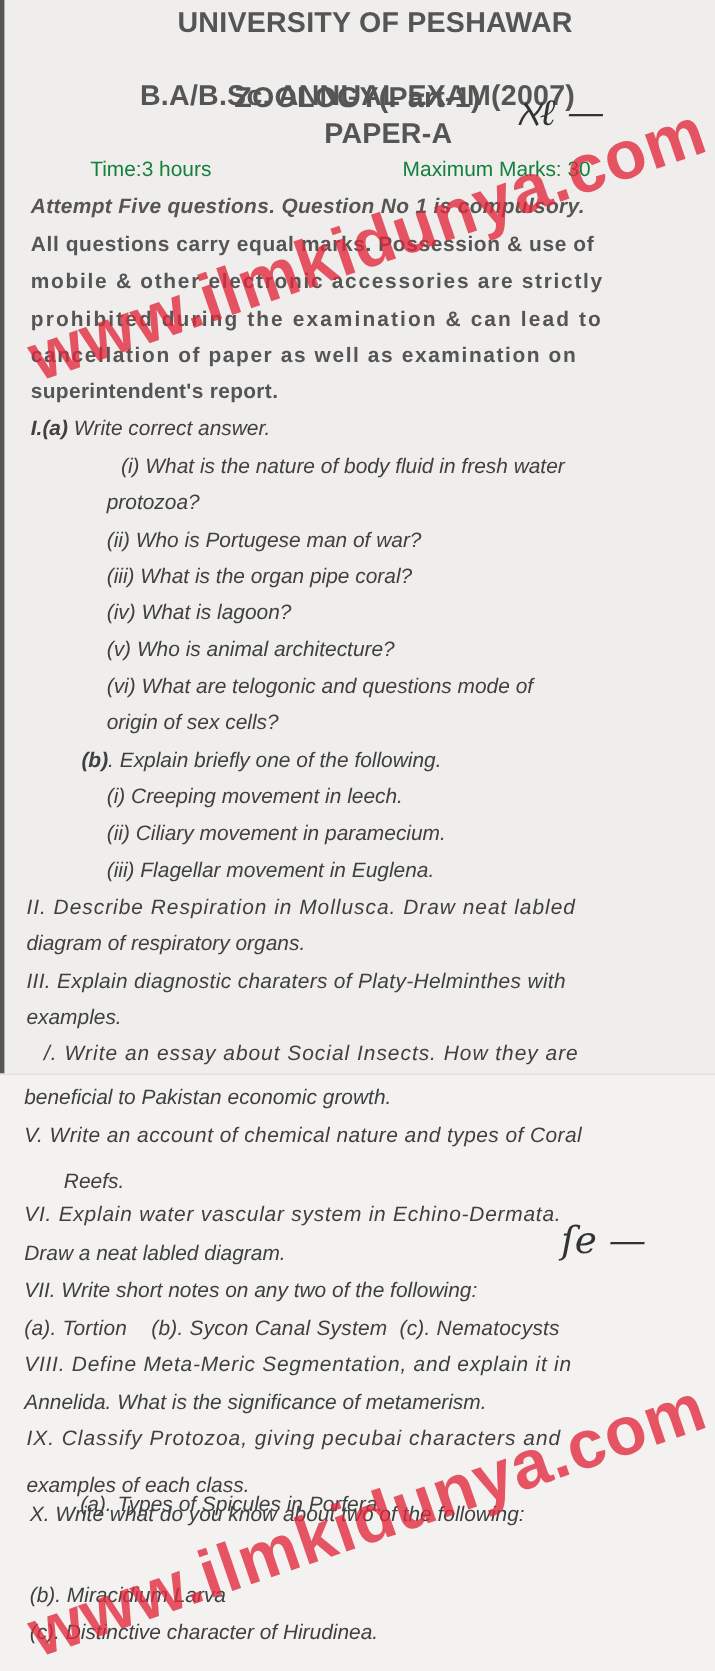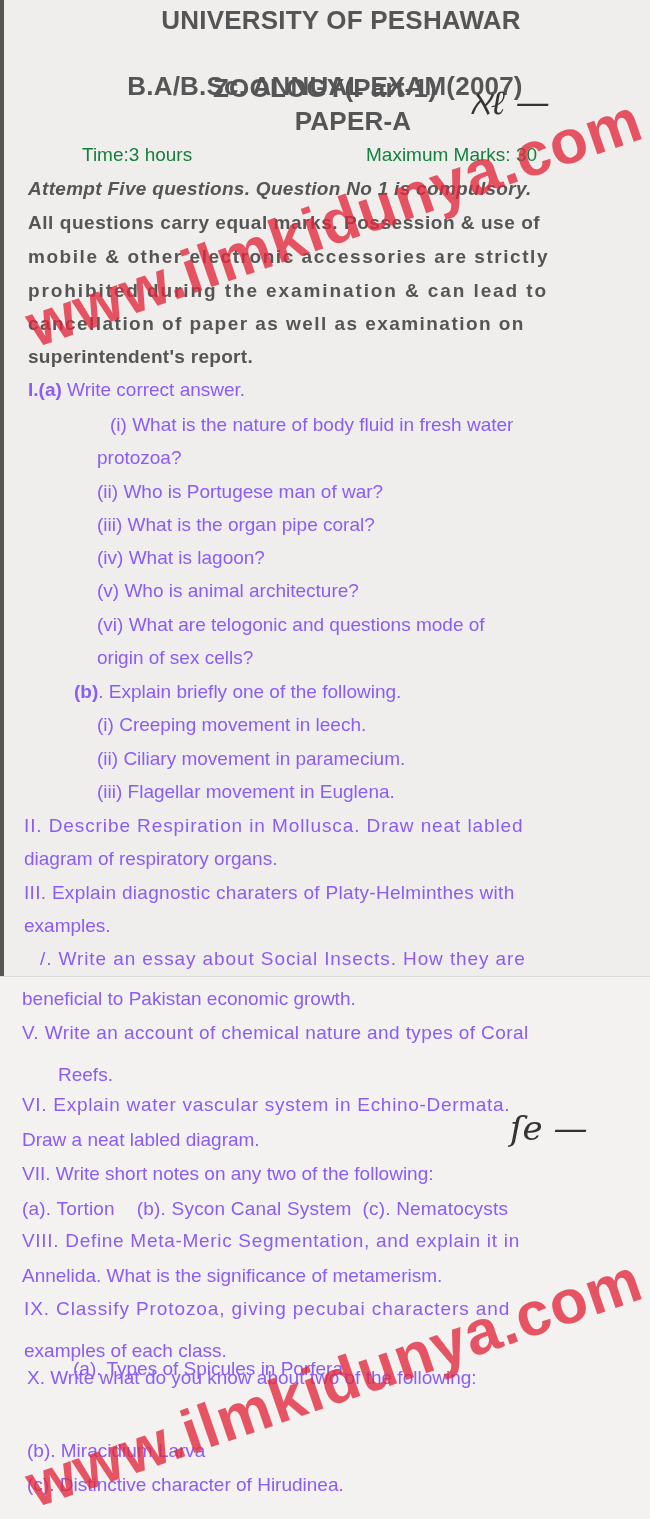--- a/index.html
+++ b/index.html
@@ -23,21 +23,21 @@
       border-top: 1px solid #dcdad6;
     }
     .line { position: absolute; white-space: nowrap; }
     .title { font-weight: bold; font-size: 26px; color: #555; text-align: center; left: 0; width: 650px; letter-spacing: 0.2px; }
     .t1 { top: 5px; margin-left: 16px; }
     .t2 { top: 39px; margin-top: 32px; }
     .t3 { top: 73px; }
     .t4 { top: 106px; margin-left: 28px; }
     .meta { font-size: 19px; top: 144px; color: #15803d; }
     .instr { font-weight: bold; font-size: 19px; color: #555; left: 28px; letter-spacing: 0.6px; }
-    .q { font-size: 19px; color: #8b5cf6; }
+    .q { font-size: 19px; color: #404040; font-style: italic; }
     .q b { font-weight: bold; }
     .hand {
       position: absolute; color: #333; font-family: "DejaVu Serif", serif;
       font-style: italic; font-size: 34px;
     }
     .watermark {
       position: absolute; color: rgba(226, 40, 60, 0.78);
       font-family: "Liberation Sans", sans-serif; font-weight: bold;
       font-size: 62px; white-space: nowrap; transform-origin: left bottom;
       pointer-events: none; letter-spacing: 1px;

